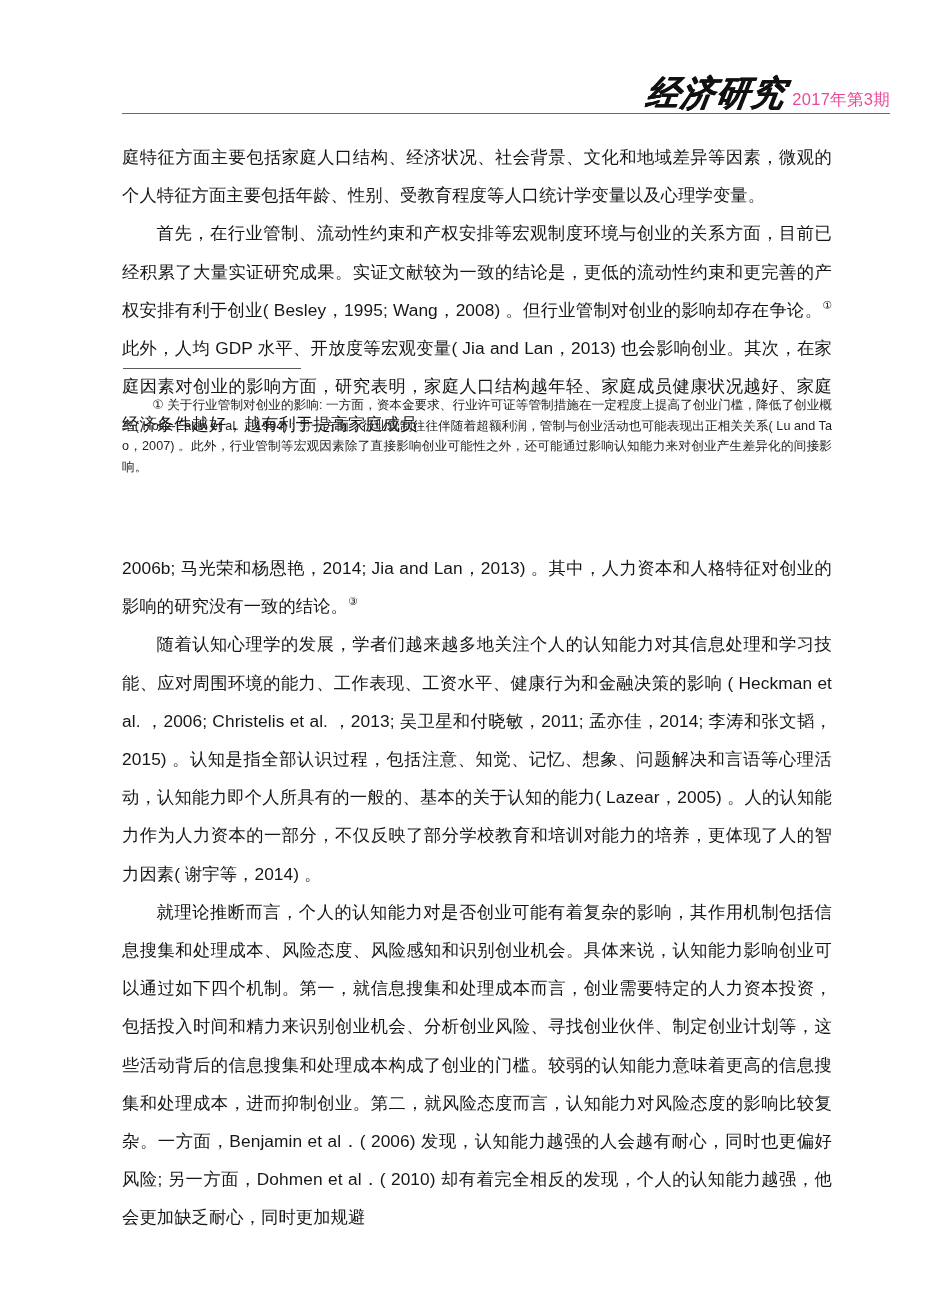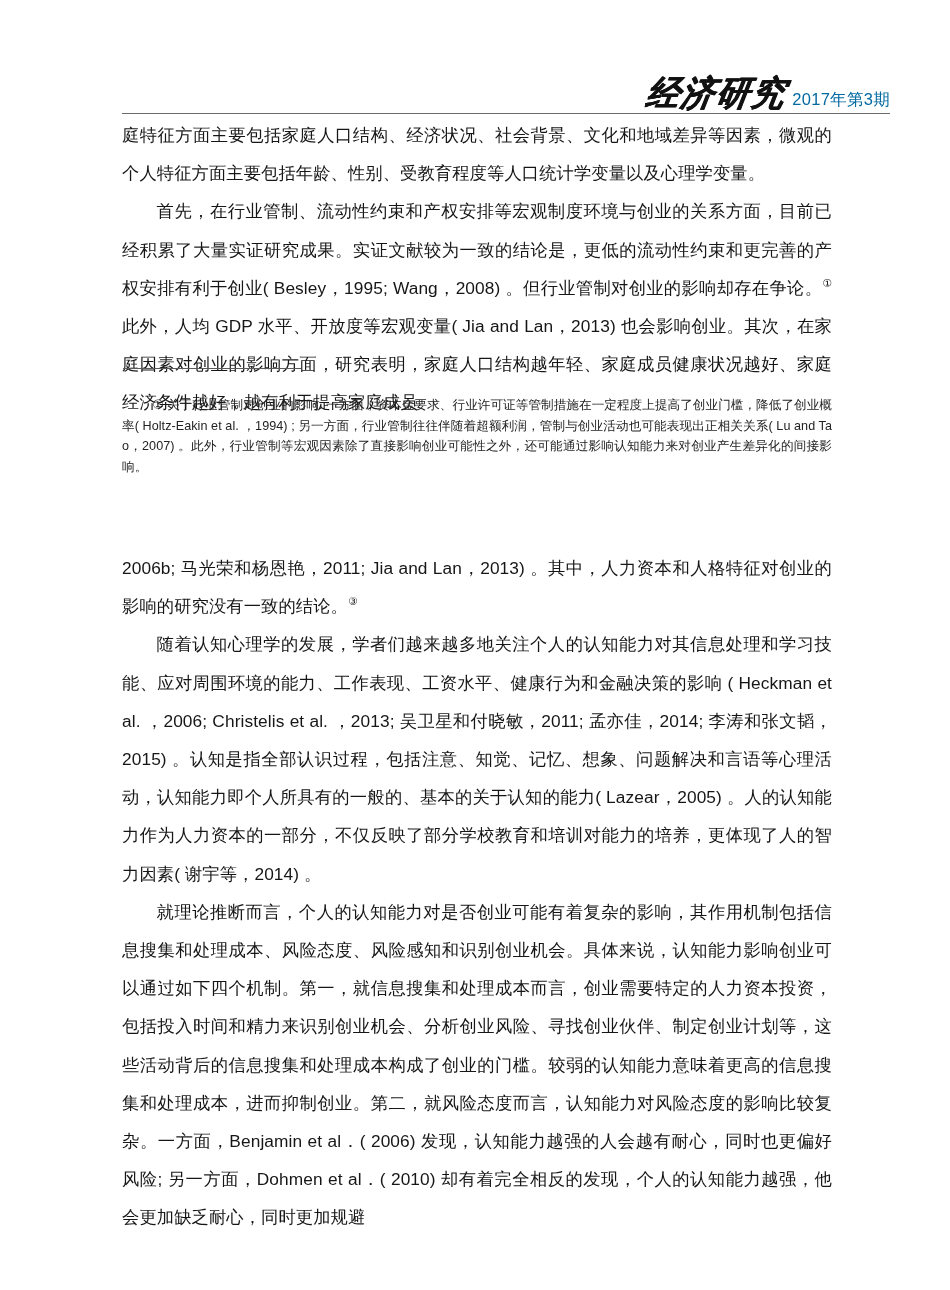--- a/index.html
+++ b/index.html
@@ -46,31 +46,31 @@
     color: #111;
     line-height: 1;
     transform: skewX(-9deg) scaleY(1.06);
     transform-origin: bottom right;
     margin-right: 8px;
     padding-bottom: 1px;
     text-shadow: 0.6px 0 0 #111, -0.4px 0.3px 0 #111;
   }
   .issue-label {
     font-size: 16.5px;
-    color: #0369a1;
+    color: #ec4899;
     line-height: 1;
     padding-bottom: 4px;
     letter-spacing: 0.3px;
   }
 
   
   .column {
     position: absolute;
     left: 122px;
-    top: 116px;
+    top: 138px;
     width: 710px;
   }
 
   p.body {
     margin: 0;
     font-size: 17.3px;
     line-height: 38.2px;
     text-align: justify;
     text-justify: inter-ideograph;
     letter-spacing: 0.1px;
@@ -136,18 +136,18 @@
     <p class="body">庭特征方面主要包括家庭人口结构、经济状况、社会背景、文化和地域差异等因素，微观的个人特征方面主要包括年龄、性别、受教育程度等人口统计学变量以及心理学变量。</p>
     <p class="body indent"><span>首先，在行业管制、流动性约束和产权安排等宏观制度环境与创业的关系方面，目前已经积累了大量实证研究成果。实证文献较为一致的结论是，更低的流动性约束和更完善的产权安排有利于创业( Besley，1995; Wang，2008) 。但行业管制对创业的影响却存在争论。</span><sup class="fn">①</sup><span>此外，人均 GDP 水平、开放度等宏观变量( Jia and Lan，2013) 也会影响创业。其次，在家庭因素对创业的影响方面，研究表明，家庭人口结构越年轻、家庭成员健康状况越好、家庭经济条件越好，越有利于提高家庭成员</span></p>
   </div>
 
   <div class="footnote-block">
     <div class="footnote-rule"></div>
     <p class="footnote indent">① 关于行业管制对创业的影响: 一方面，资本金要求、行业许可证等管制措施在一定程度上提高了创业门槛，降低了创业概率( Holtz-Eakin et al. ，1994) ; 另一方面，行业管制往往伴随着超额利润，管制与创业活动也可能表现出正相关关系( Lu and Tao，2007) 。此外，行业管制等宏观因素除了直接影响创业可能性之外，还可能通过影响认知能力来对创业产生差异化的间接影响。</p>
   </div>
 
   <div class="column-lower">
-    <p class="body"><span>2006b; 马光荣和杨恩艳，2011; Jia and Lan，2013) 。其中，人力资本和人格特征对创业的影响的研究没有一致的结论。</span><sup class="fn">③</sup></p>
+    <p class="body"><span>2006b; 马光荣和杨恩艳，2014; Jia and Lan，2013) 。其中，人力资本和人格特征对创业的影响的研究没有一致的结论。</span><sup class="fn">③</sup></p>
     <p class="body indent">随着认知心理学的发展，学者们越来越多地关注个人的认知能力对其信息处理和学习技能、应对周围环境的能力、工作表现、工资水平、健康行为和金融决策的影响 ( Heckman et al. ，2006; Christelis et al. ，2013; 吴卫星和付晓敏，2011; 孟亦佳，2014; 李涛和张文韬，2015) 。认知是指全部认识过程，包括注意、知觉、记忆、想象、问题解决和言语等心理活动，认知能力即个人所具有的一般的、基本的关于认知的能力( Lazear，2005) 。人的认知能力作为人力资本的一部分，不仅反映了部分学校教育和培训对能力的培养，更体现了人的智力因素( 谢宇等，2014) 。</p>
     <p class="body indent">就理论推断而言，个人的认知能力对是否创业可能有着复杂的影响，其作用机制包括信息搜集和处理成本、风险态度、风险感知和识别创业机会。具体来说，认知能力影响创业可以通过如下四个机制。第一，就信息搜集和处理成本而言，创业需要特定的人力资本投资，包括投入时间和精力来识别创业机会、分析创业风险、寻找创业伙伴、制定创业计划等，这些活动背后的信息搜集和处理成本构成了创业的门槛。较弱的认知能力意味着更高的信息搜集和处理成本，进而抑制创业。第二，就风险态度而言，认知能力对风险态度的影响比较复杂。一方面，Benjamin et al．( 2006) 发现，认知能力越强的人会越有耐心，同时也更偏好风险; 另一方面，Dohmen et al．( 2010) 却有着完全相反的发现，个人的认知能力越强，他会更加缺乏耐心，同时更加规避</p>
   </div>
 
 </div>
 
 </body></html>

